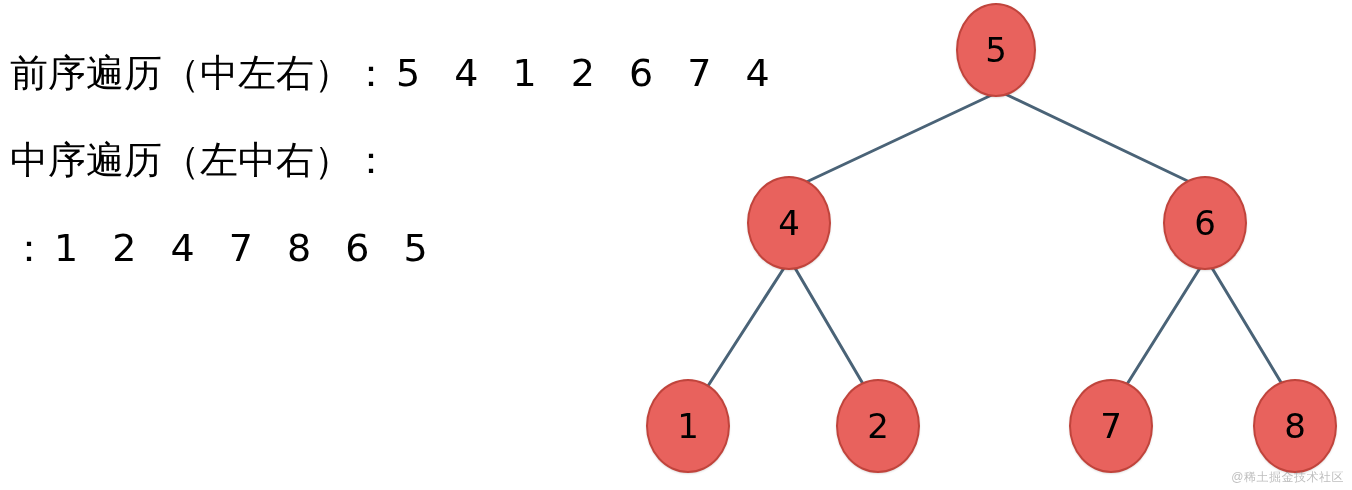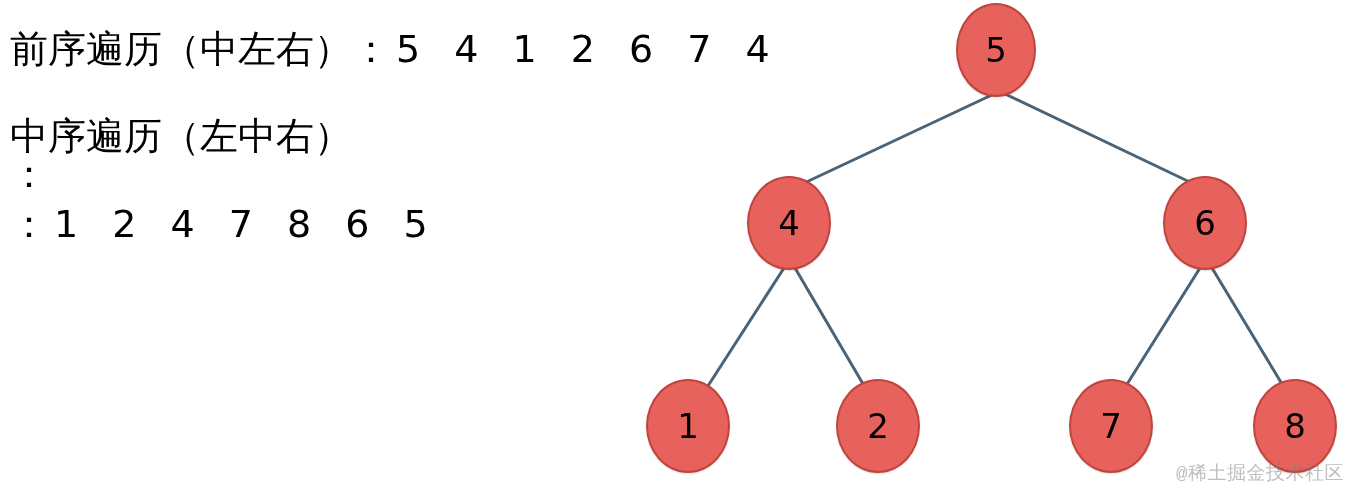--- a/index.html
+++ b/index.html
@@ -32,23 +32,24 @@
   }
   .traversal-line {
     position: absolute;
     left: 10px;
     white-space: nowrap;
     color: #000000;
     font-size: 38px;
     line-height: 1;
     display: flex;
     align-items: baseline;
+    margin-top: 24px;
   }
   .traversal-line.l0 { top: 30px; }
-  .traversal-line.l1 { top: 117px; flex-direction: column; }
+  .traversal-line.l1 { top: 117px; }
   .traversal-line.l2 { top: 205px; }
 
   .tr-label {
     font-family: "DejaVu Sans", "Liberation Sans", sans-serif;
     letter-spacing: 0px;
   }
   .tr-colon {
     font-family: "DejaVu Sans", "Liberation Sans", sans-serif;
     padding-right: 6px;
   }
@@ -88,22 +89,22 @@
     color: #000000;
     line-height: 1;
     user-select: none;
   }
 
   
   .watermark {
     position: absolute;
     right: 8px;
     bottom: 4px;
-    font-family: Liberation Mono, monospace;
-    font-size: 19px;
+    font-family: Liberation Sans, sans-serif;
+    font-size: 12px;
     color: rgba(120,120,120,0.48);
     letter-spacing: 0.5px;
     white-space: nowrap;
     user-select: none;
   }
 </style>
 </head>
 <body>
 
 <div id="stage">

